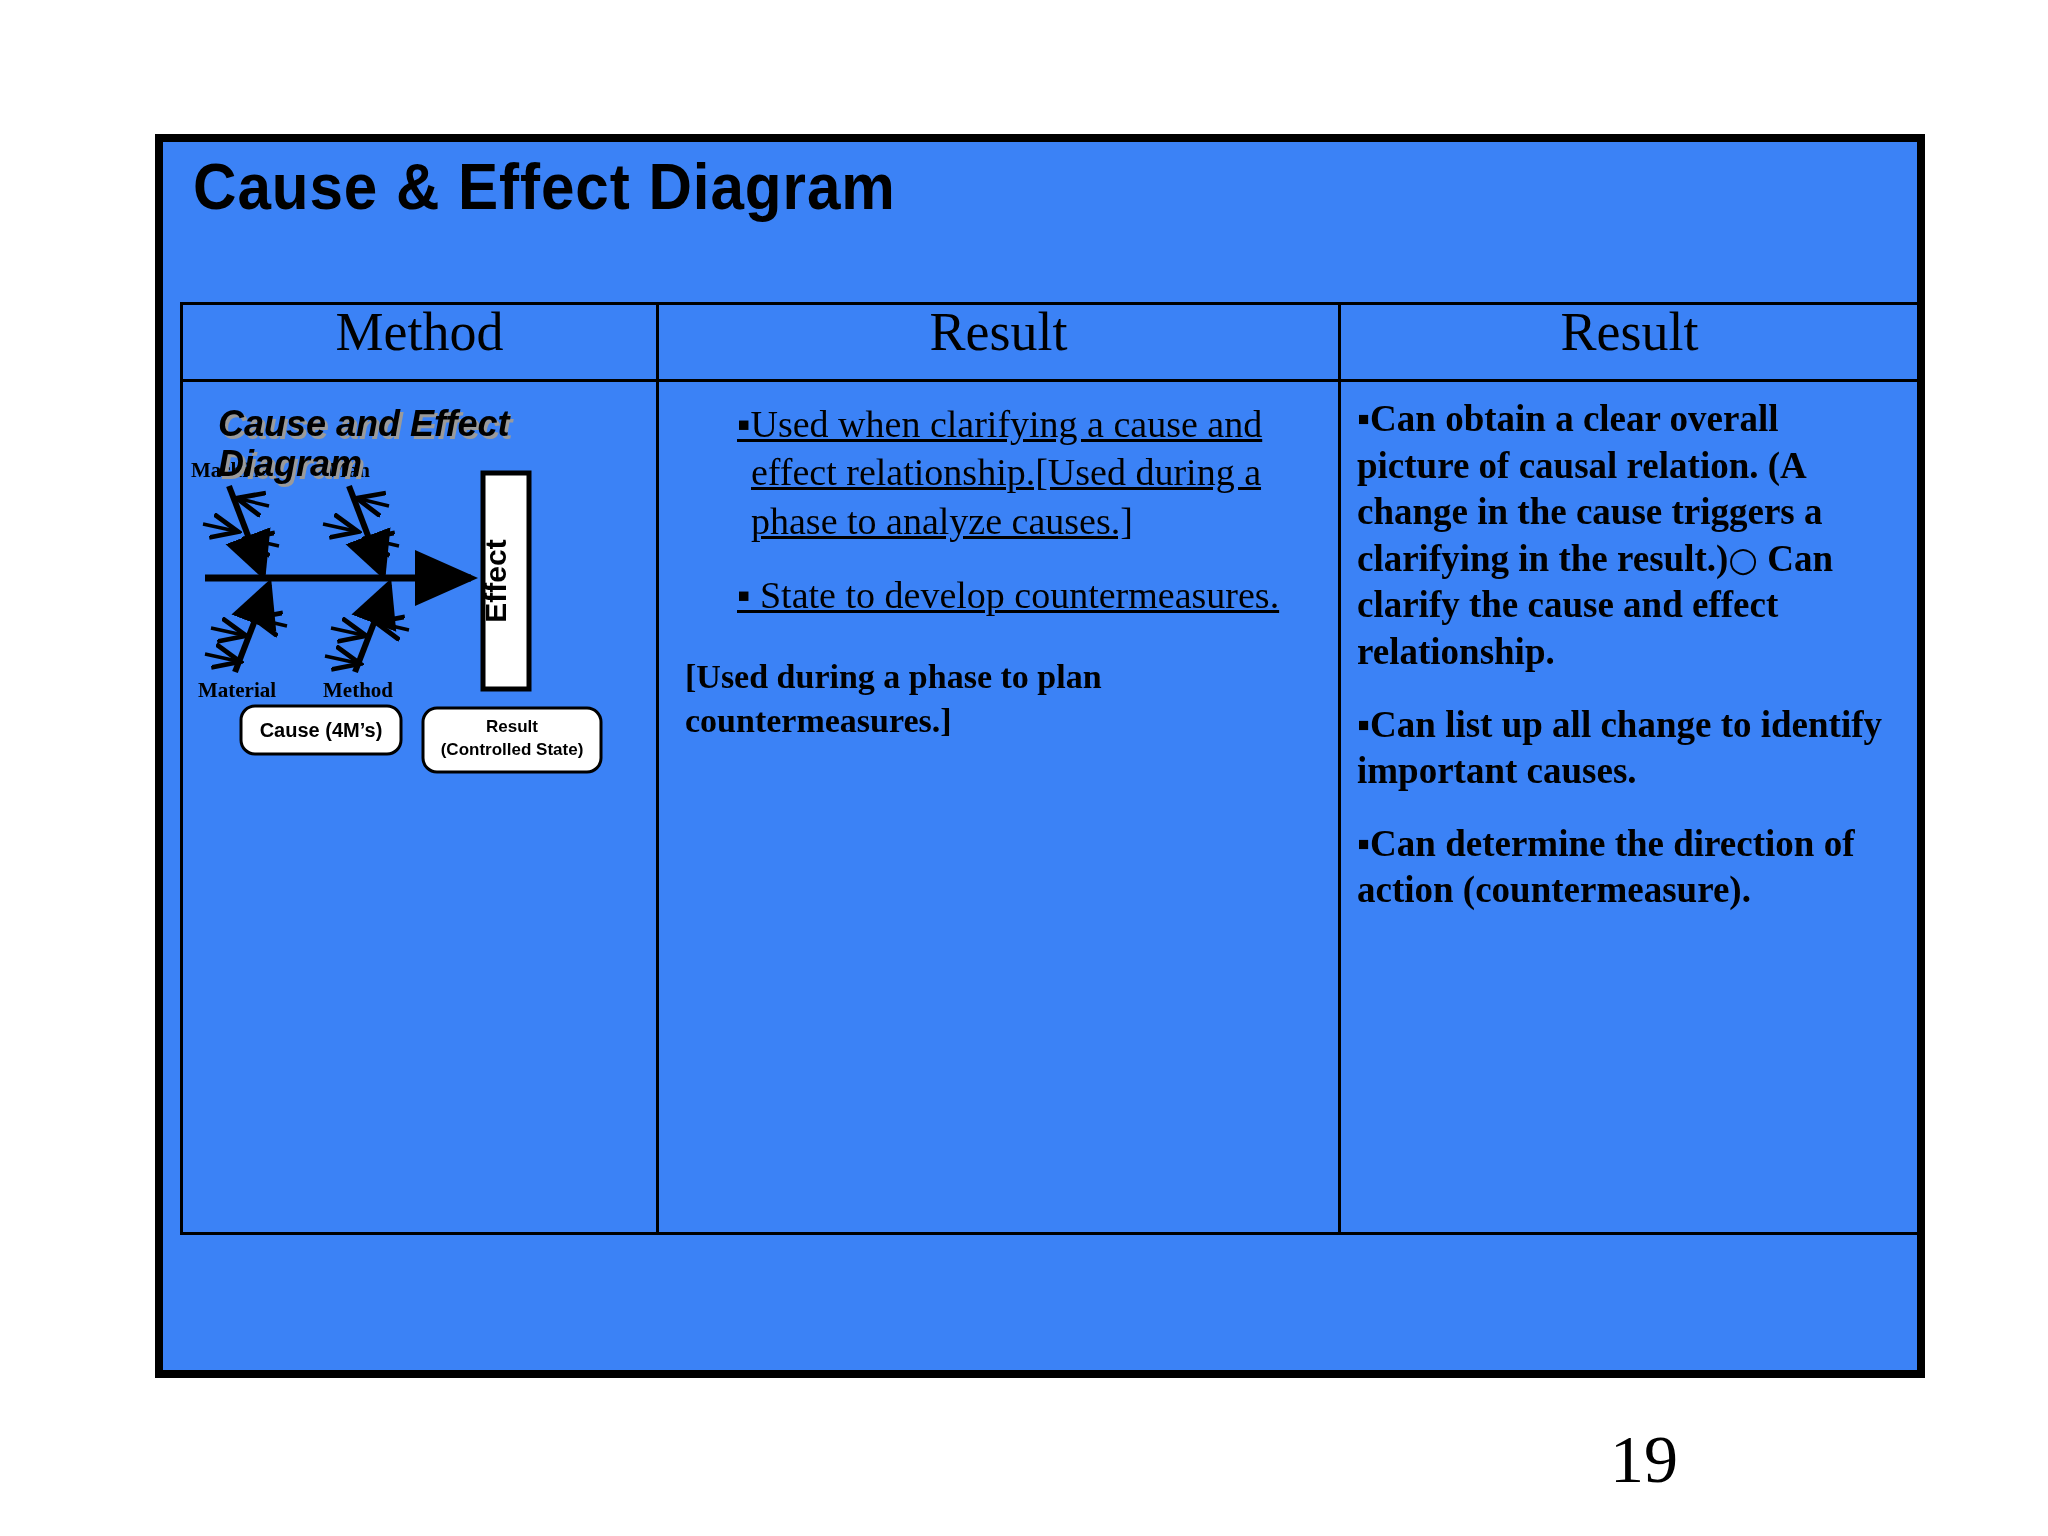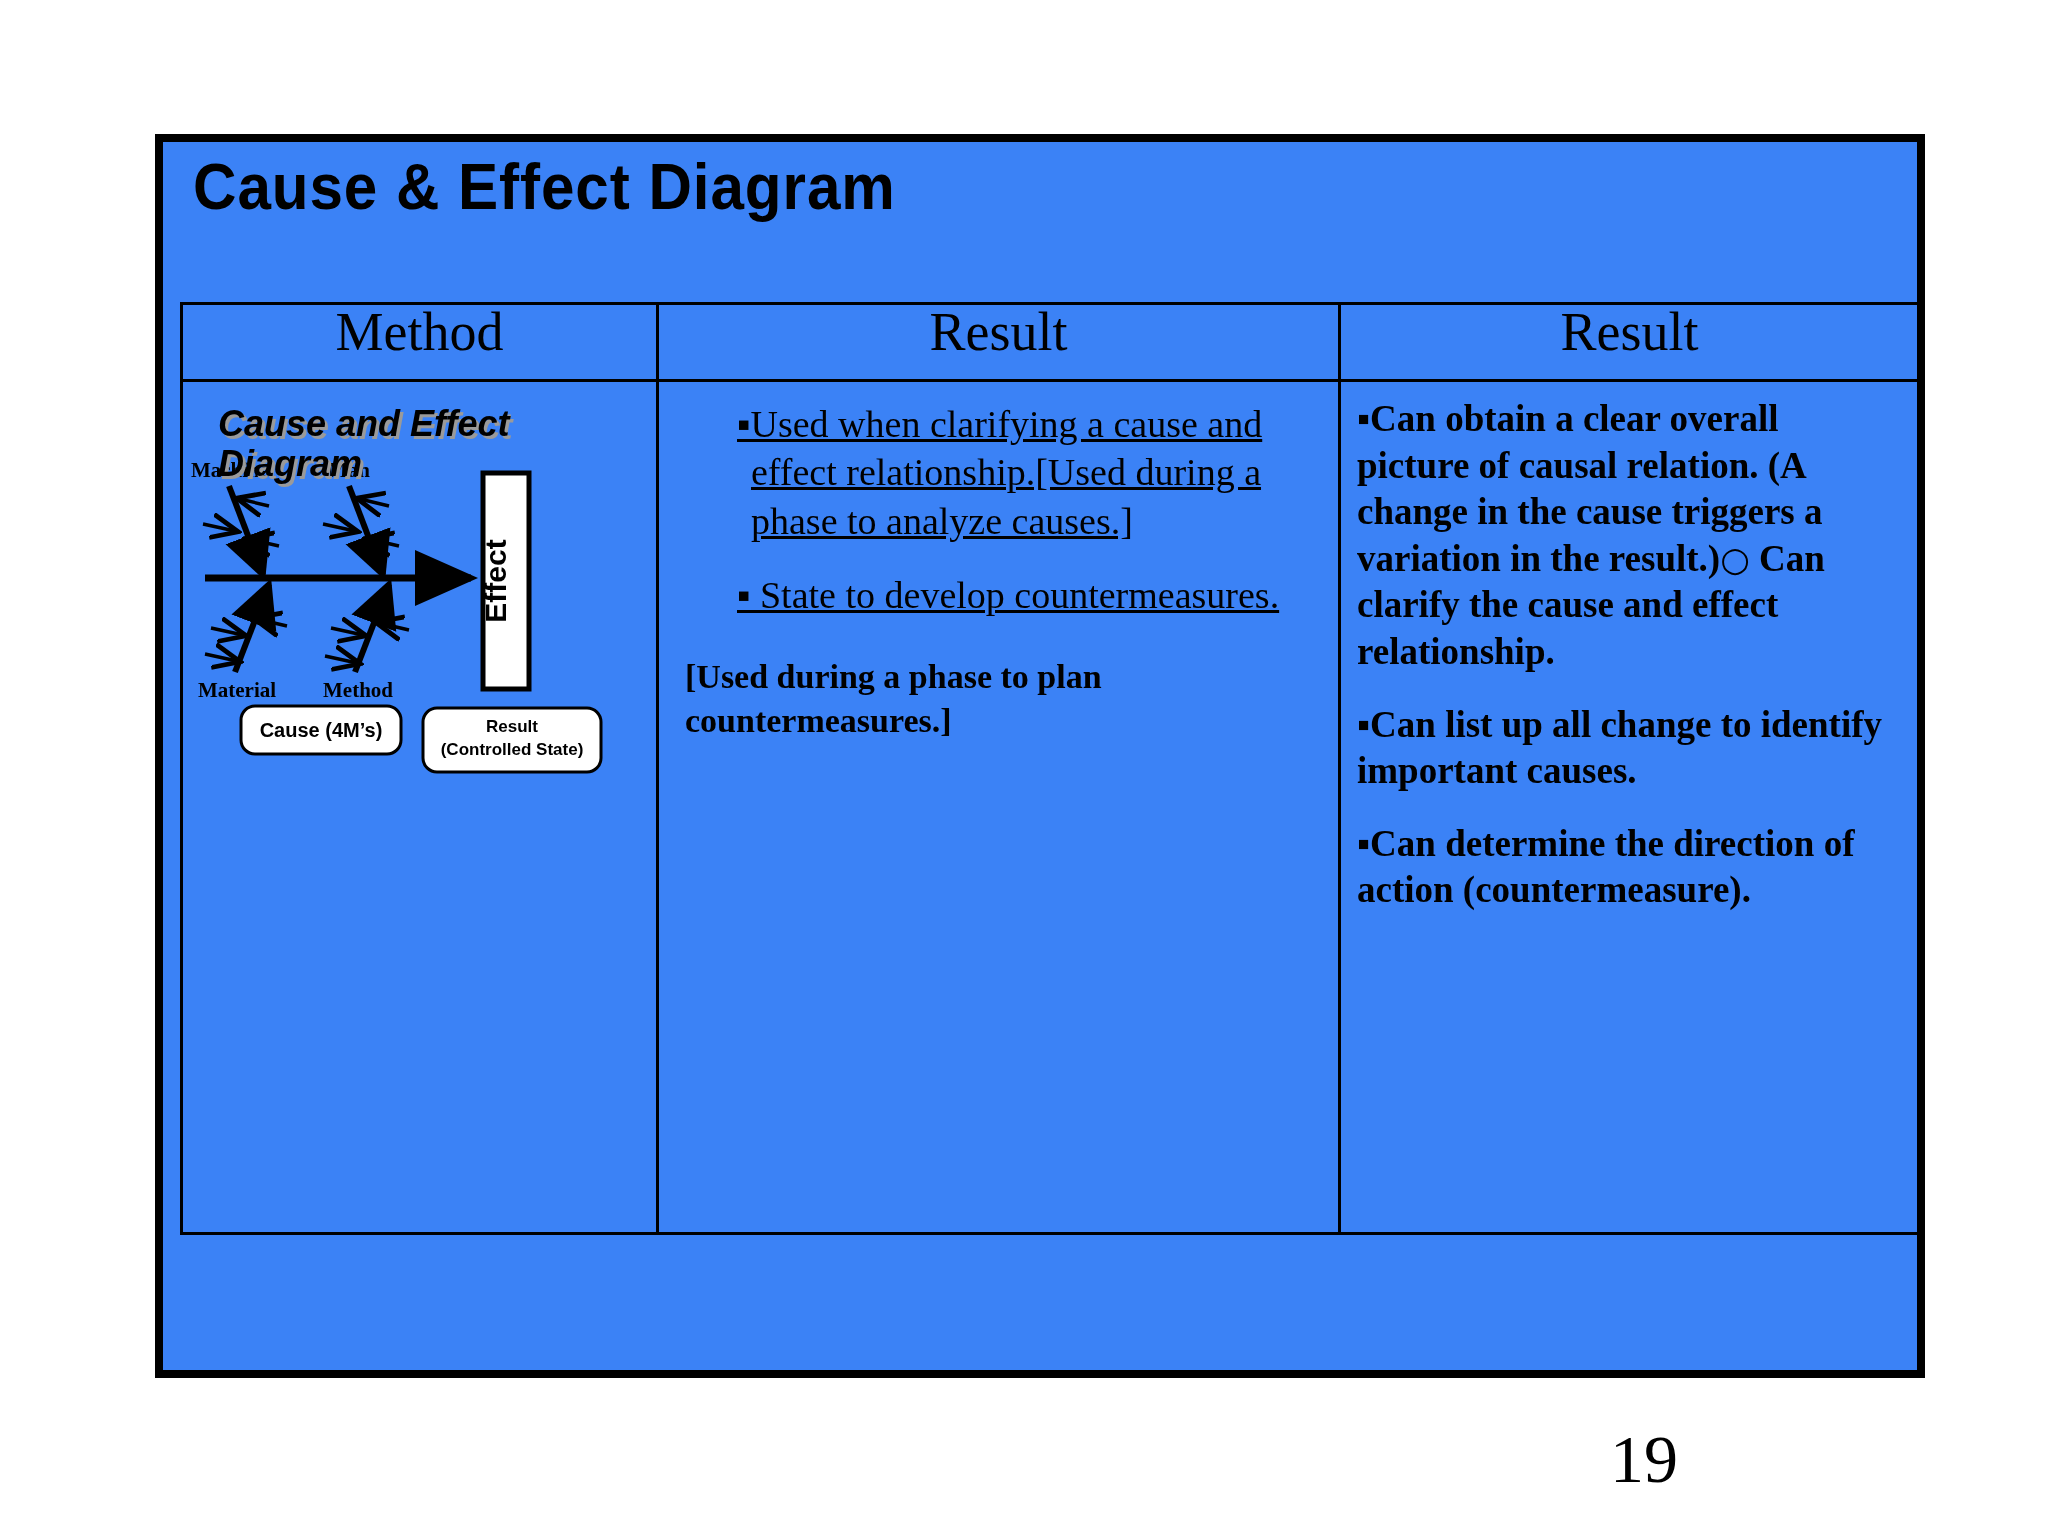--- a/index.html
+++ b/index.html
@@ -240,21 +240,21 @@
         <td class="body-cell">
           <div class="usage-inner">
             <p class="usage-bullet">▪Used when clarifying a cause and effect relationship.[Used during a phase to analyze causes.]</p>
             <p class="usage-bullet">▪ State to develop countermeasures.</p>
             <p class="usage-note">[Used during a phase to plan countermeasures.]</p>
           </div>
         </td>
 
         <td class="body-cell">
           <div class="result-inner">
-            <p class="result-bullet"><span>▪Can obtain a clear overall picture of causal relation.  (A change in the cause triggers a variation in the result.)</span><span class="circle-glyph">○</span><span>  Can clarify the cause and effect relationship.</span></p>
+            <p class="result-bullet"><span>▪Can obtain a clear overall picture of causal relation.  (A change in the cause triggers a clarifying in the result.)</span><span class="circle-glyph">○</span><span>  Can clarify the cause and effect relationship.</span></p>
             <p class="result-bullet">▪Can list up all change to identify important causes.</p>
             <p class="result-bullet">▪Can determine the direction of action (countermeasure).</p>
           </div>
         </td>
 
       </tr>
     </tbody>
   </table>
 </div>
 

